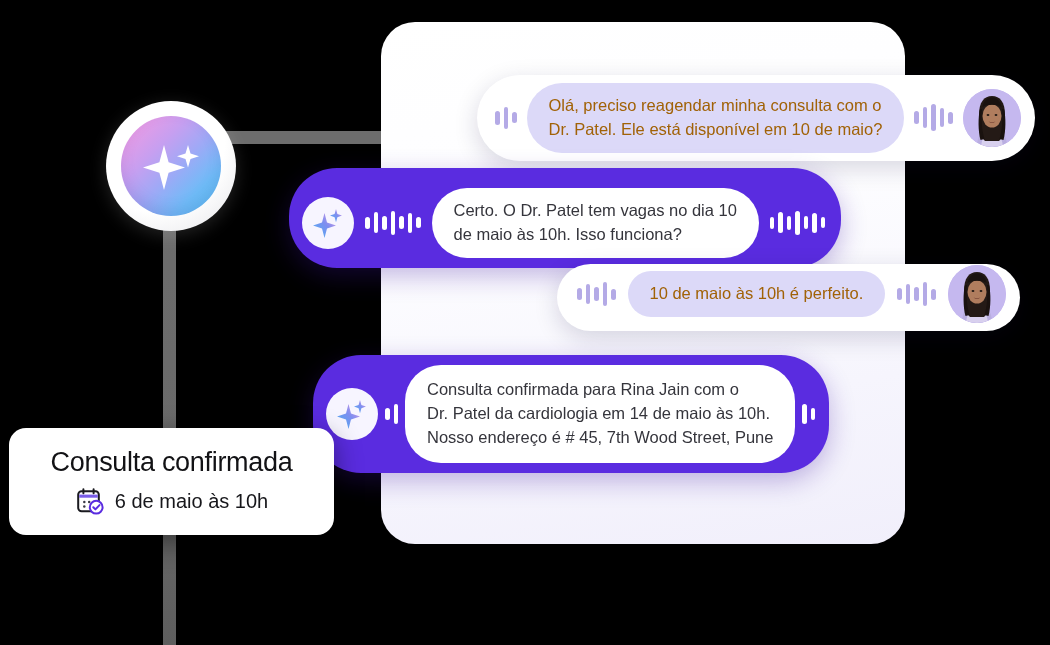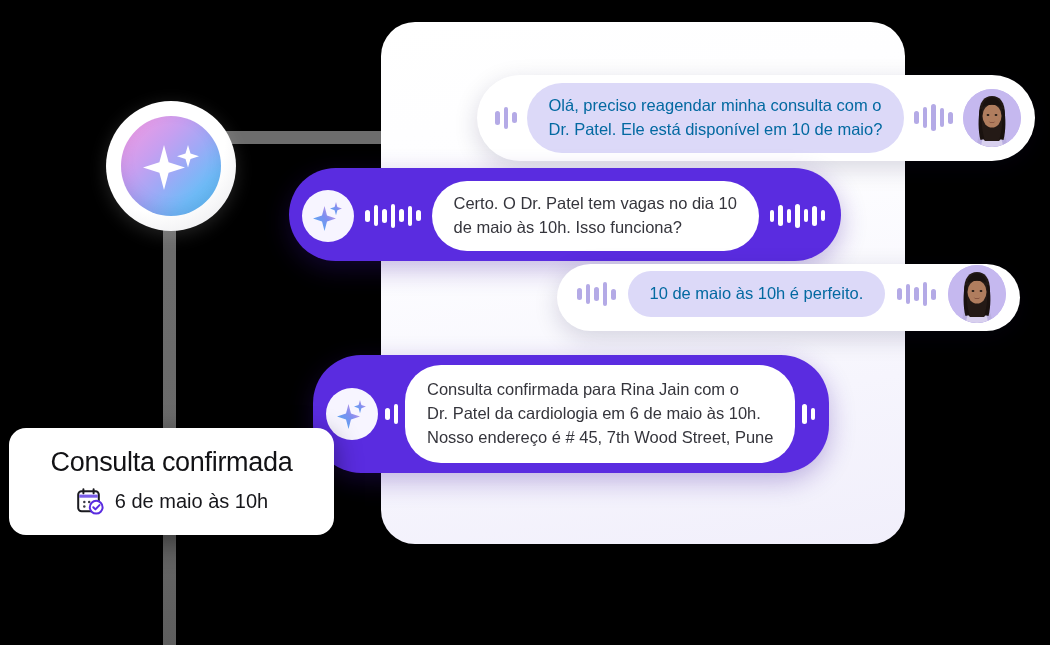--- a/index.html
+++ b/index.html
@@ -95,21 +95,21 @@
     border-radius: 48px;
     display: flex;
     align-items: center;
     box-shadow: 0 8px 26px rgba(60,20,160,0.30);
   }
 
   
   .bubble-lav {
     background: #dcd9f8;
     border-radius: 36px;
-    color: #0369a1;
+    color: #a16207;
     font-size: 16.5px;
     line-height: 1.45;
     padding: 11px 22px;
     white-space: pre-line;
   }
   .bubble-white {
     background: #ffffff;
     border-radius: 36px;
     color: #35353c;
     font-size: 16.5px;
@@ -228,21 +228,21 @@
             <ellipse cx="25" cy="26" rx="1.4" ry="1.1" fill="#241a16"></ellipse>
             <ellipse cx="33" cy="26" rx="1.4" ry="1.1" fill="#241a16"></ellipse>
             <path d="M25.5 32.5 Q29 35.5 32.5 32.5 Q29 34 25.5 32.5 Z" fill="#7d4a3a"></path>
           </g>
         </svg>
       </div>
     </div>
   </div>
 
   <div class="row" style="left:289px; top:168px;">
-    <div class="capsule-purple" style="padding:13px 16px 10px 13px; gap:11px;">
+    <div class="capsule-purple" style="padding:20px 16px 10px 13px; gap:11px;">
       <div class="agent-badge">
         <svg width="34" height="34" viewBox="0 0 34 34">
           <defs>
             <linearGradient id="sp1" x1="0" y1="1" x2="1" y2="0">
               <stop offset="0%" stop-color="#49b4f2"></stop>
                 <stop offset="55%" stop-color="#7e8ef0"></stop>
                 <stop offset="100%" stop-color="#e89ce0"></stop>
             </linearGradient>
           </defs>
           <path d="M13.5 7 L16 16.5 L25 19.5 L16 22.5 L13.5 32 L11 22.5 L2 19.5 L11 16.5 Z" fill="url(#sp1)"></path>
@@ -327,21 +327,21 @@
           </defs>
           <path d="M13.5 7 L16 16.5 L25 19.5 L16 22.5 L13.5 32 L11 22.5 L2 19.5 L11 16.5 Z" fill="url(#sp2)"></path>
           <path d="M25 3 L26.4 8 L31 9.6 L26.4 11.2 L25 16.2 L23.6 11.2 L19 9.6 L23.6 8 Z" fill="url(#sp2)"></path>
         </svg>
       </div>
       <div class="wave white">
         <i style="height:12px"></i>
           <i style="height:20px"></i>
       </div>
       <div class="bubble-white" style="padding:13px 22px;">Consulta confirmada para Rina Jain com o
-Dr. Patel da cardiologia em 6 de maio às 10h.
+Dr. Patel da cardiologia em 14 de maio às 10h.
 Nosso endereço é # 45, 7th Wood Street, Pune</div>
       <div class="wave white">
         <i style="height:20px"></i>
           <i style="height:12px"></i>
       </div>
     </div>
   </div>
 
   <div class="booking-card">
     <div class="booking-title">Consulta confirmada</div>

